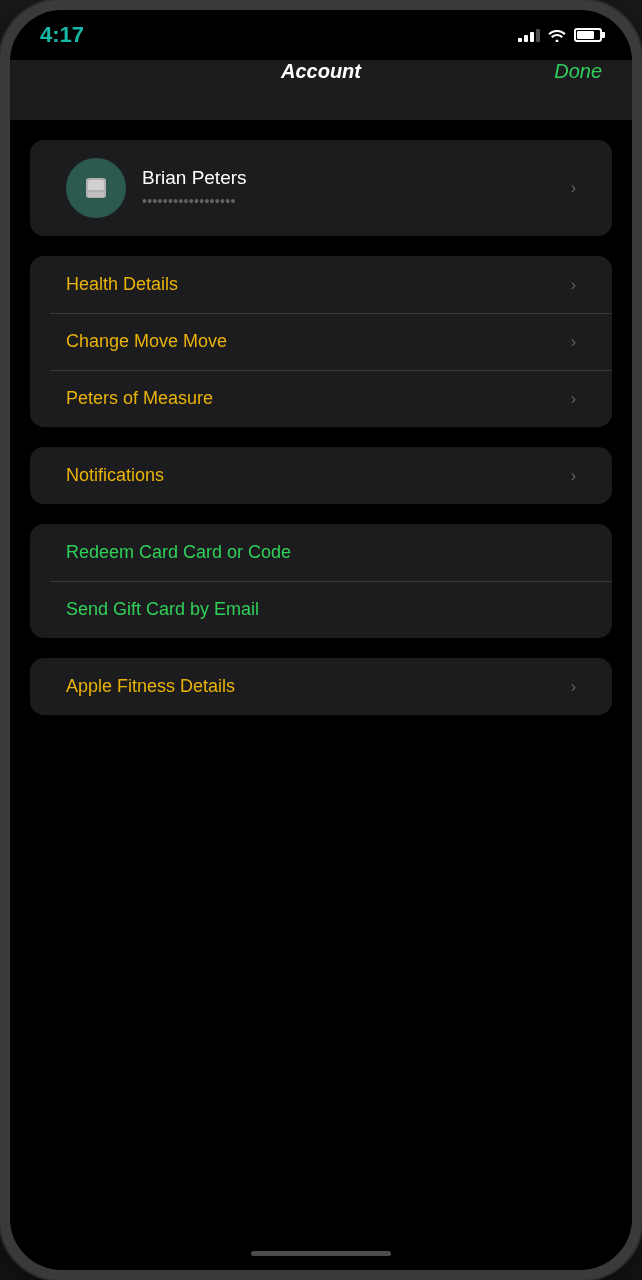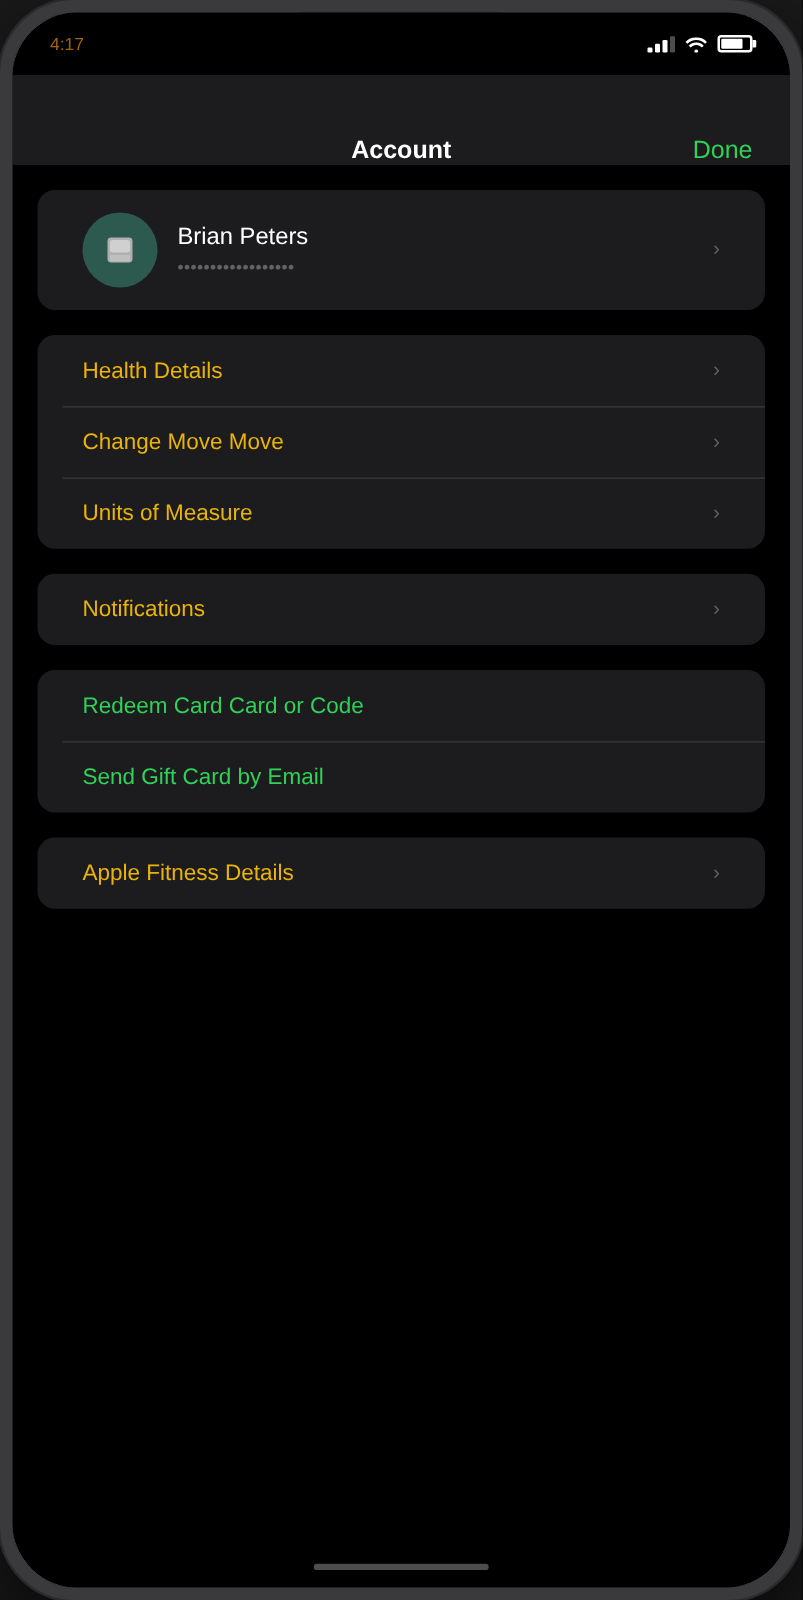--- a/index.html
+++ b/index.html
@@ -88,23 +88,23 @@
       height: 50px;
       background: #000;
       display: flex;
       align-items: center;
       justify-content: space-between;
       padding: 0 30px;
       flex-shrink: 0;
     }
 
     .status-time {
-      color: #a16207;
-      font-size: 14px;
-      font-weight: 400;
+      color: #14b8a6;
+      font-size: 22px;
+      font-weight: 700;
     }
 
     .status-icons {
       display: flex;
       align-items: center;
       gap: 8px;
     }
 
     .signal-bars {
       display: flex;
@@ -161,28 +161,29 @@
       left: 50%;
       transform: translateX(-50%);
       width: 160px;
       height: 32px;
       background: #000;
       border-radius: 0 0 20px 20px;
     }
 
     
     .nav-bar {
-      height: 72px;
+      height: 60px;
       background: #1c1c1e;
       display: flex;
-      align-items: flex-end;
+      align-items: flex-start;
       justify-content: center;
       position: relative;
       flex-shrink: 0;
       padding: 0 30px;
+      font-style: italic;
     }
 
     .nav-title {
       color: #fff;
       font-size: 20px;
       font-weight: 600;
     }
 
     .nav-done {
       position: absolute;
@@ -366,21 +367,21 @@
       <div class="card">
         <div class="menu-row">
           <span class="menu-label">Health Details</span>
           <span class="chevron">›</span>
         </div>
         <div class="menu-row">
           <span class="menu-label">Change Move Move</span>
           <span class="chevron">›</span>
         </div>
         <div class="menu-row">
-          <span class="menu-label">Units of Measure</span>
+          <span class="menu-label">Peters of Measure</span>
           <span class="chevron">›</span>
         </div>
       </div>
 
       <div class="card">
         <div class="menu-row">
           <span class="menu-label">Notifications</span>
           <span class="chevron">›</span>
         </div>
       </div>

